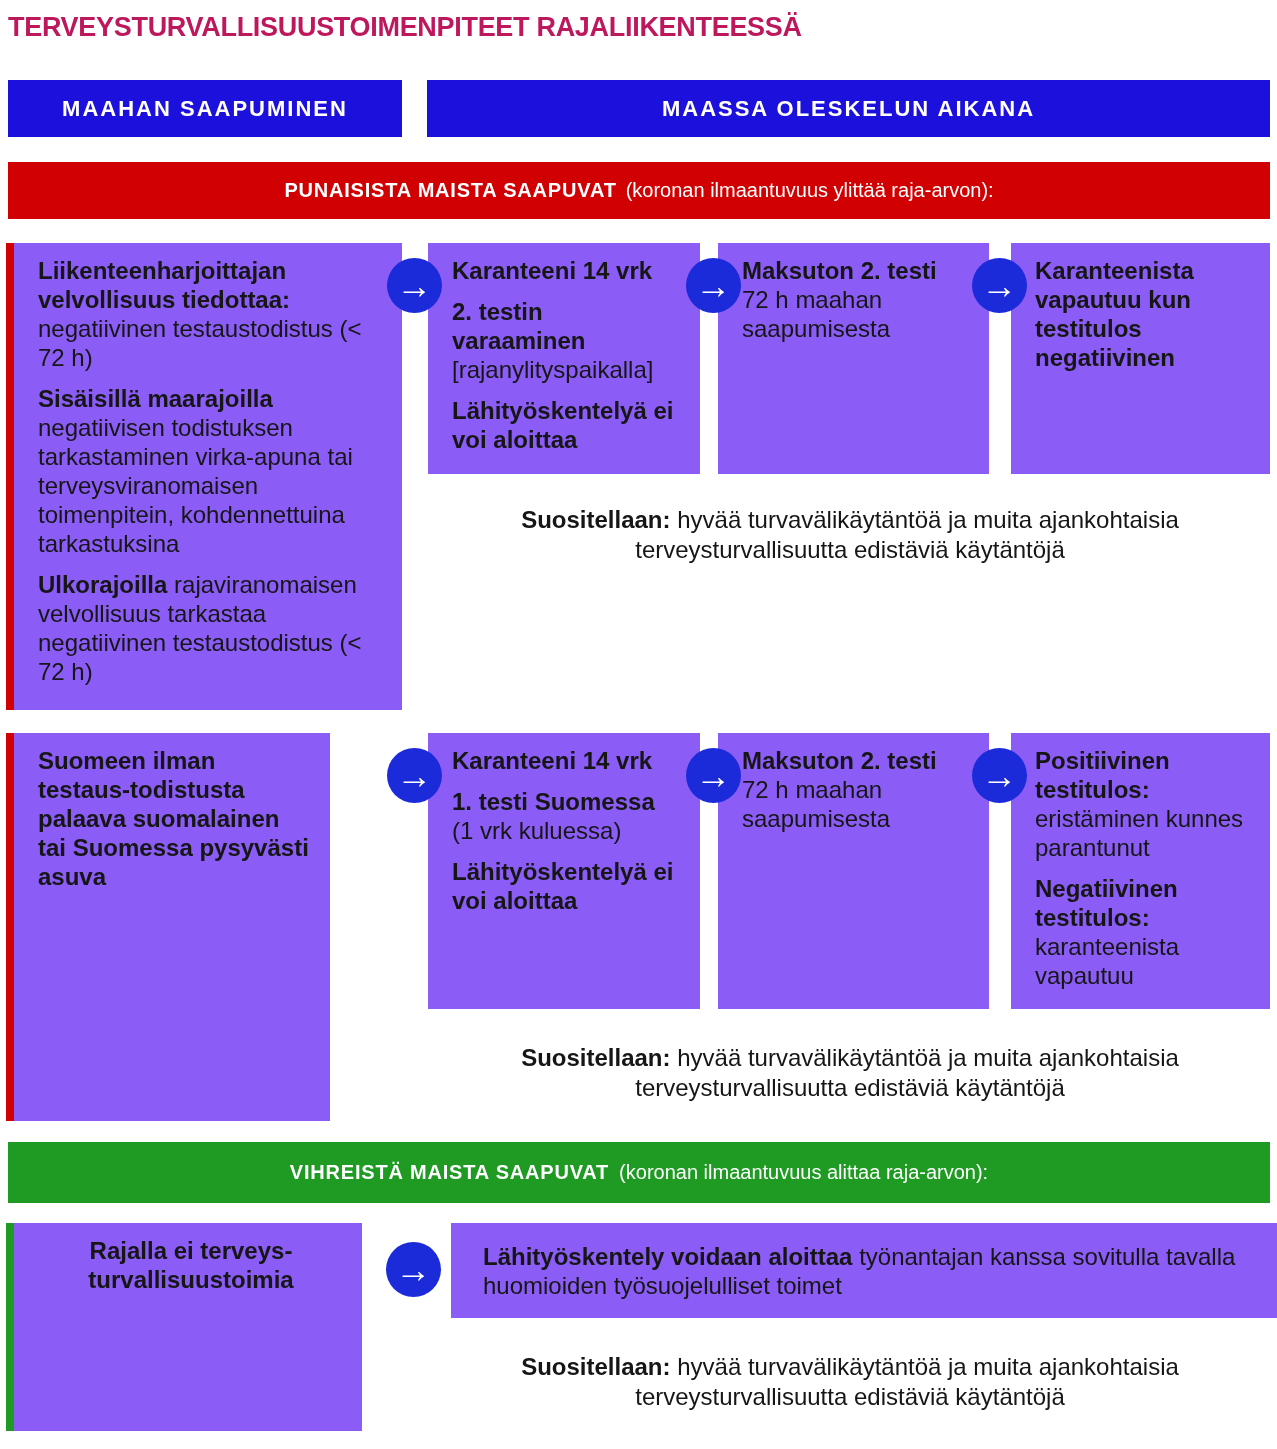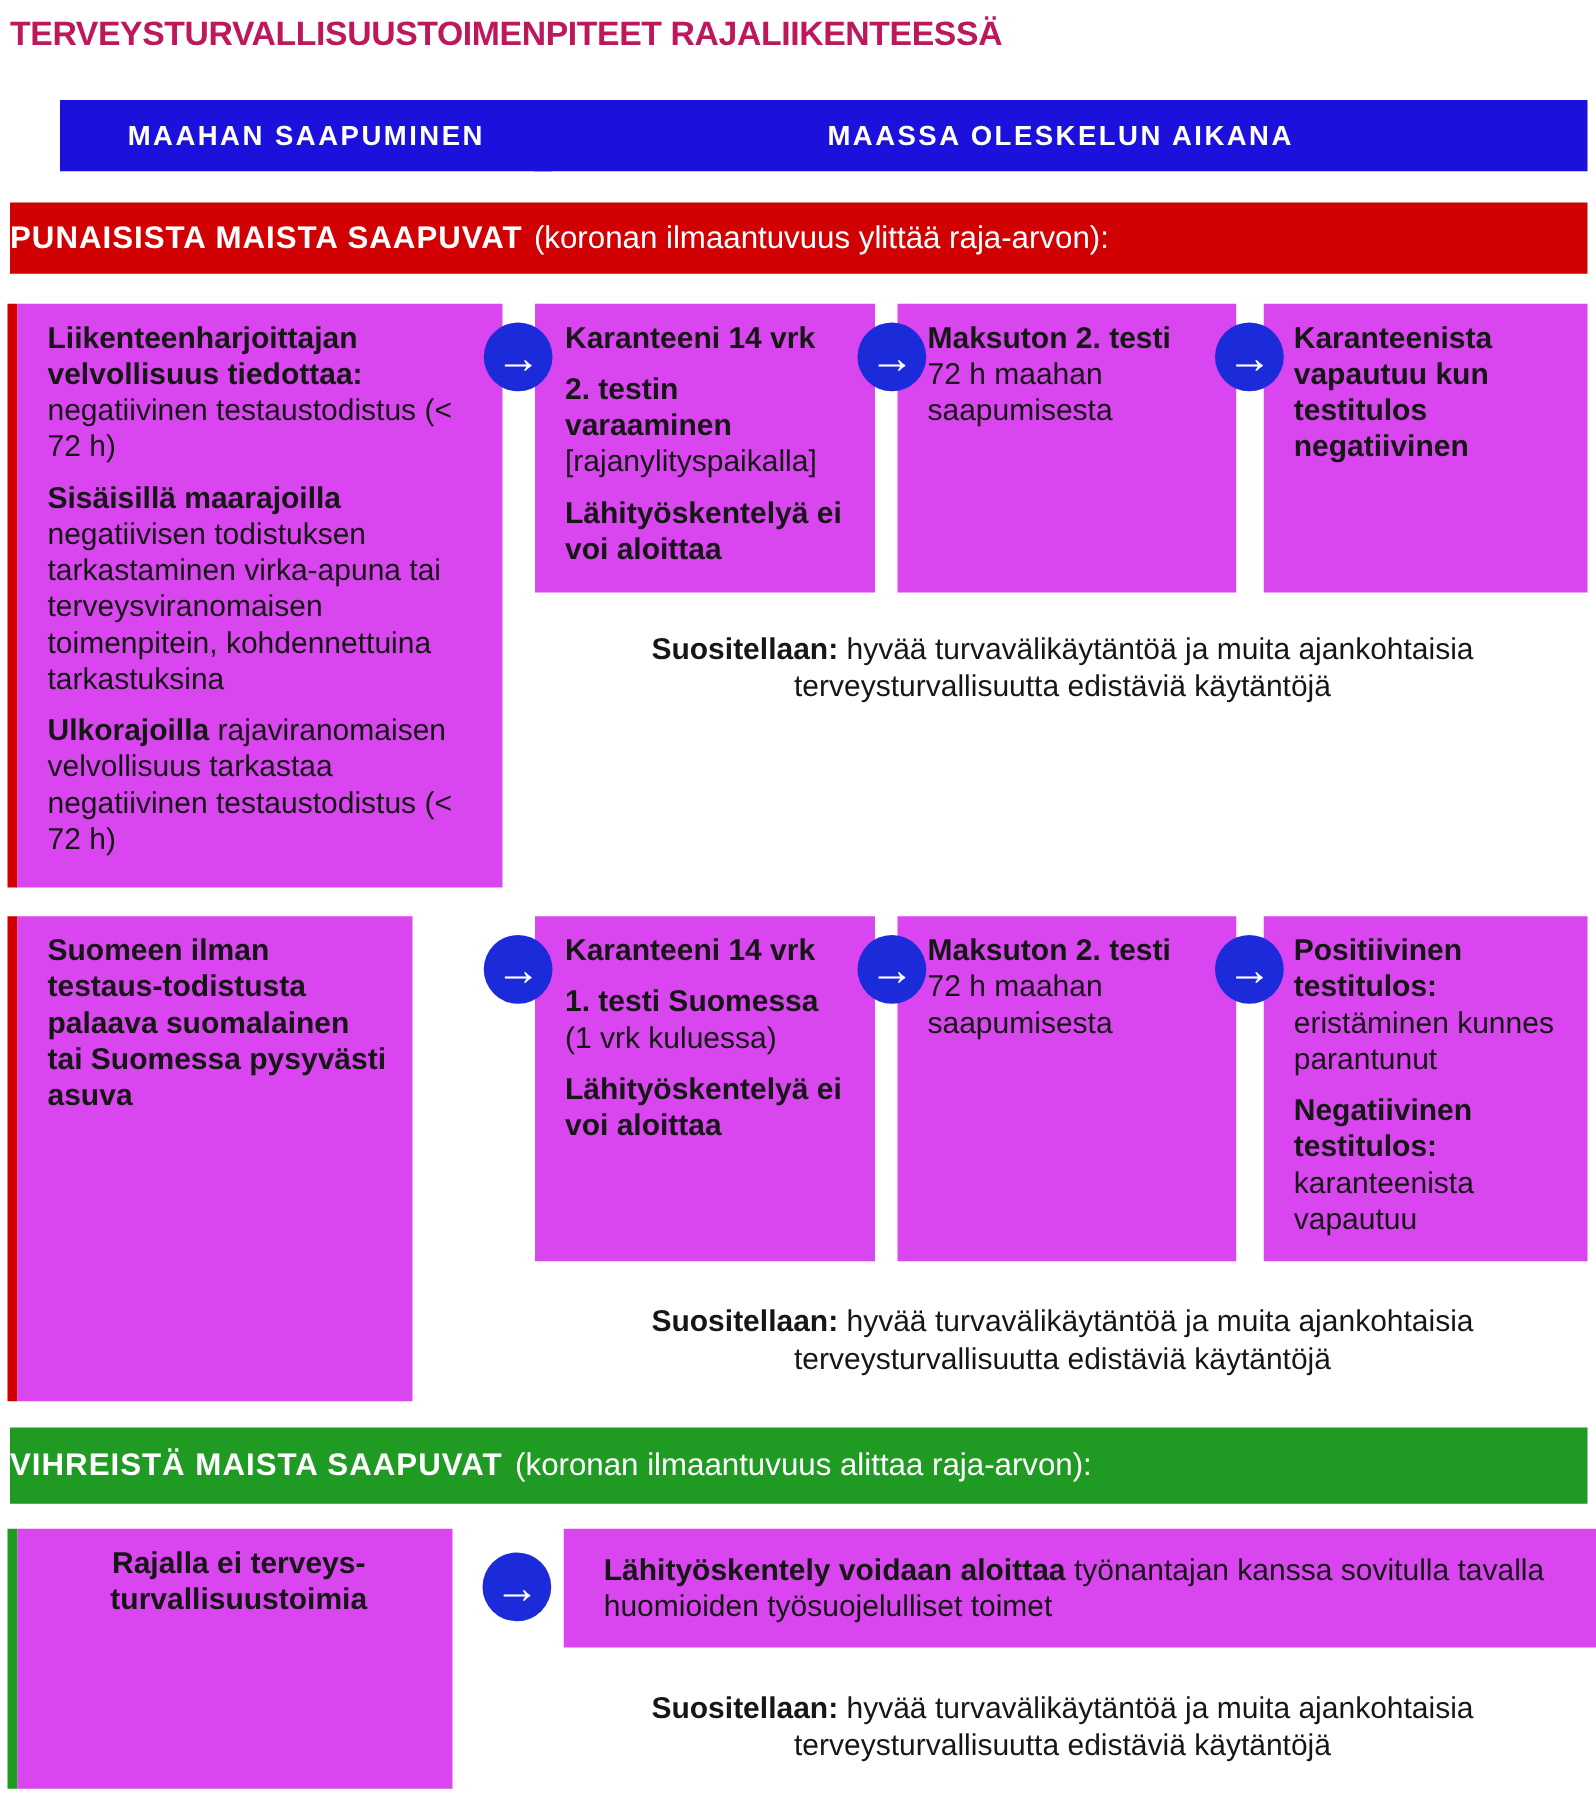--- a/index.html
+++ b/index.html
@@ -5,35 +5,35 @@
   html,body{margin:0;padding:0;background:#ffffff;}
   body{font-family:"Liberation Sans","DejaVu Sans",sans-serif;color:#161616;}
   .canvas{position:relative;width:1277px;height:1449px;background:#ffffff;overflow:hidden;}
 
   .title{position:absolute;left:8px;top:12px;margin:0;font-size:27px;font-weight:800;
          letter-spacing:-0.3px;color:#be185d;white-space:nowrap;}
 
   .hbar{position:absolute;top:80px;height:57px;background:#1c10dc;color:#ffffff;
         display:flex;align-items:center;justify-content:center;
         font-size:22px;font-weight:800;letter-spacing:2px;}
-  .hbar.arrival{left:8px;width:394px;margin-left:40px;}
+  .hbar.arrival{left:8px;width:394px;}
   .hbar.during{left:427px;width:843px;}
 
   .banner{position:absolute;left:8px;width:1262px;color:#ffffff;
-          display:flex;align-items:center;gap:9px;
-          font-size:25px;white-space:nowrap;}
+          display:flex;align-items:center;justify-content:center;gap:9px;
+          font-size:20px;white-space:nowrap;}
   .banner .bb{font-weight:800;letter-spacing:0.8px;}
   .banner.red{top:162px;height:57px;background:#d10002;}
   .banner.green{top:1142px;height:61px;background:#1f9a23;gap:10px;}
 
   .stripe{position:absolute;left:6px;width:8px;}
   .stripe.red{background:#d10002;}
   .stripe.green{background:#1f9a23;}
 
-  .box{position:absolute;background:#d946ef;box-sizing:border-box;
+  .box{position:absolute;background:#8b5cf6;box-sizing:border-box;
        padding:13px 18px 12px 24px;font-size:24px;line-height:29px;}
   .box p{margin:0 0 12px 0;}
   .box p:last-child{margin-bottom:0;}
   .box b{font-weight:700;}
 
   .entry1{left:14px;top:243px;width:388px;height:467px;}
   .s1r1{left:428px;top:243px;width:272px;height:231px;}
   .s2r1{left:718px;top:243px;width:271px;height:231px;}
   .s3r1{left:1011px;top:243px;width:259px;height:231px;}
 

